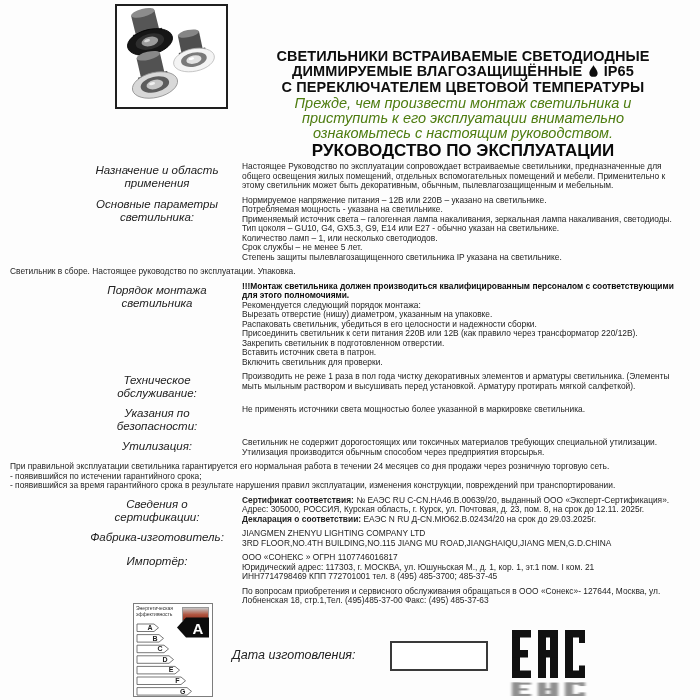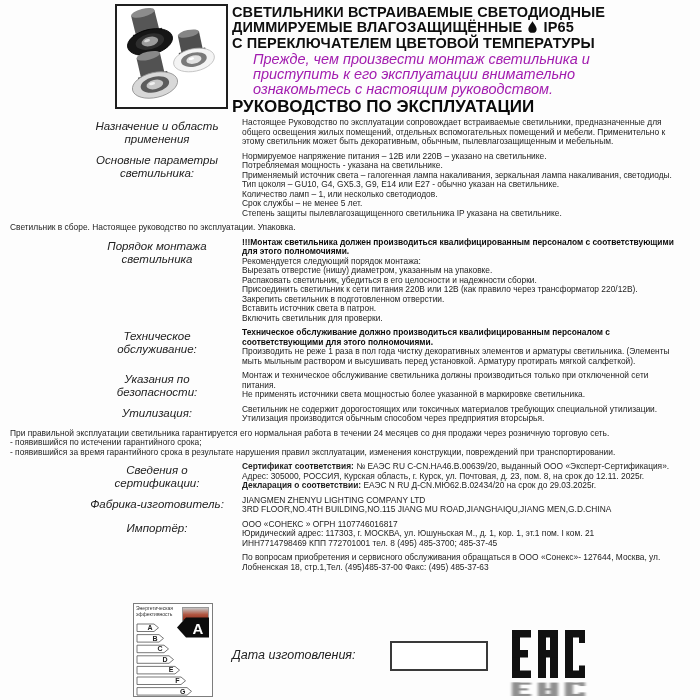--- a/index.html
+++ b/index.html
@@ -5,26 +5,26 @@
   html,body{margin:0;padding:0;background:#e8e8e8;}
   .page{
     position:relative; width:700px; height:700px; background:#fdfdfd;
     font-family:"Liberation Sans","DejaVu Sans",sans-serif; color:#1c1c1c;
     overflow:hidden; margin:0 auto;
   }
   
   .top{display:flex; align-items:flex-start;}
   .photo-cell{width:232px; flex:none; padding:4px 0 0 115px; box-sizing:border-box;}
   .photo-frame{width:109px; height:101px; border:2px solid #1f1f1f; background:#fff;}
-  .header{flex:1; text-align:left; padding:5px 6px 0 0;}
+  .header{flex:1; text-align:center; padding:5px 6px 0 0;margin-top:44px;}
   .title-line{font-weight:bold; font-size:14.5px; line-height:15px; color:#0e0e0e; letter-spacing:.1px;}
   .drop{display:inline-block; vertical-align:-1px; margin:0 2px;}
   .articles{font-size:12.5px; line-height:14px; margin-top:1px;}
   .articles b{font-weight:bold;}
-  .notice{font-style:italic; font-size:14.5px; line-height:15px; max-width:420px; margin:1px auto 0 auto; color:#a21caf;}
+  .notice{font-style:italic; font-size:14.5px; line-height:15px; max-width:420px; margin:1px auto 0 auto; color:#4d7c0f;}
   .manual-title{font-weight:bold; font-size:17px; line-height:18px; margin-top:1px; color:#0a0a0a;}
   
   .sections{margin-top:2px;}
   .section{display:flex; margin-bottom:5px;}
   .label-cell{
     width:232px; flex:none; box-sizing:border-box;
     padding:2px 4px 0 86px; text-align:center;
     font-style:italic; font-size:11.5px; line-height:13px; color:#222;
   }
   .body-cell{flex:1; box-sizing:border-box; padding:0 18px 0 10px;
@@ -153,29 +153,27 @@
         <p>Присоединить светильник к сети питания 220В или 12В (как правило через трансформатор 220/12В).</p>
         <p>Закрепить светильник в подготовленном отверстии.</p>
         <p>Вставить источник света в патрон.</p>
         <p>Включить светильник для проверки.</p>
       </div>
     </div>
 
     <div class="section">
       <div class="label-cell">Техническое обслуживание:</div>
       <div class="body-cell">
-        <p class="bold">Техническое обслуживание должно производиться квалифицированным персоналом с соответствующими для этого полномочиями.</p>
         <p>Производить не реже 1 раза в пол года чистку декоративных элементов и арматуры светильника. (Элементы мыть мыльным раствором и высушивать перед установкой. Арматуру протирать мягкой салфеткой).</p>
       </div>
     </div>
 
     <div class="section">
       <div class="label-cell">Указания по безопасности:</div>
       <div class="body-cell">
-        <p>Монтаж и техническое обслуживание светильника должны производиться только при отключенной сети питания.</p>
         <p>Не применять источники света мощностью более указанной в маркировке светильника.</p>
       </div>
     </div>
 
     <div class="section">
       <div class="label-cell">Утилизация:</div>
       <div class="body-cell">
         <p>Светильник не содержит дорогостоящих или токсичных материалов требующих специальной утилизации. Утилизация производится обычным способом через предприятия вторсырья.</p>
       </div>
     </div>

